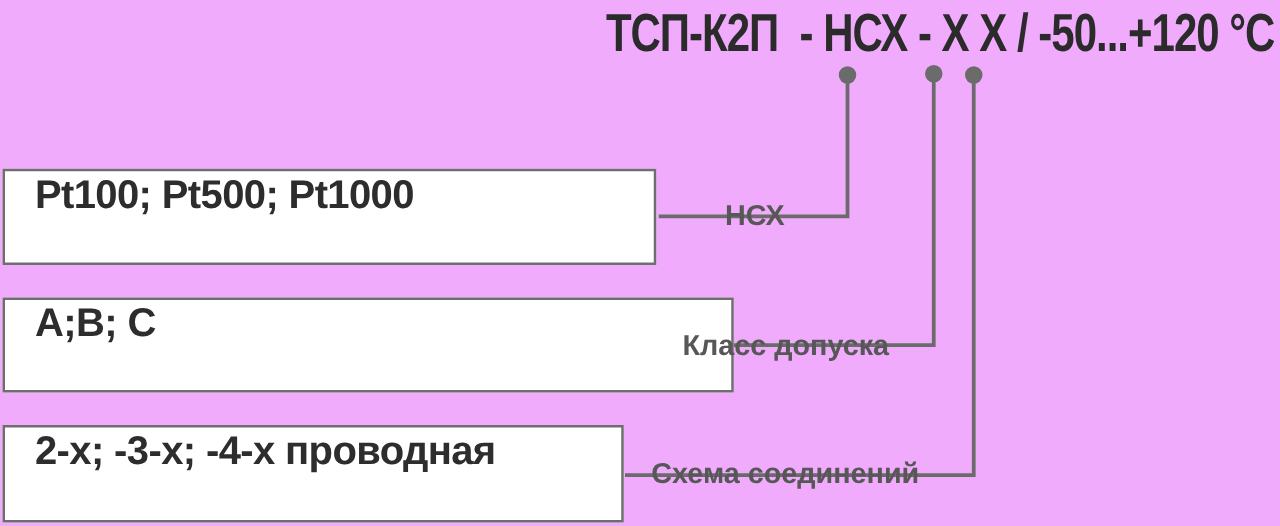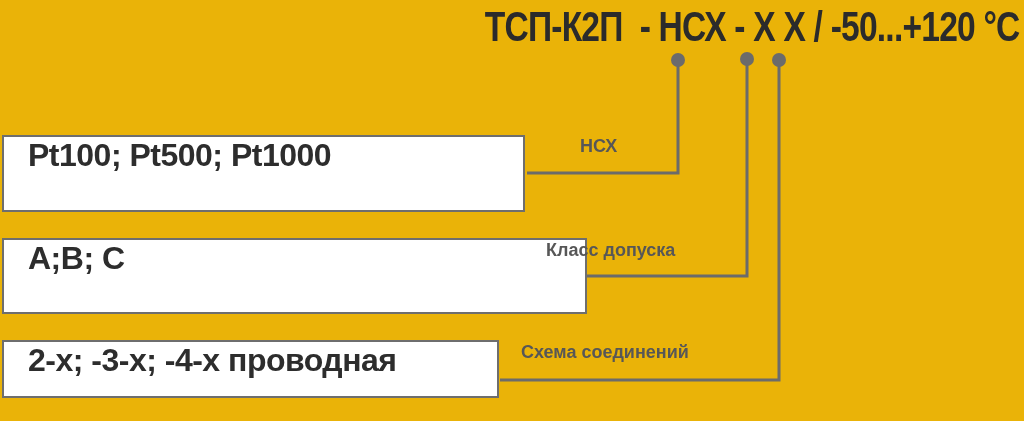--- a/index.html
+++ b/index.html
@@ -5,21 +5,21 @@
   html, body {
     margin: 0;
     padding: 0;
     background: #ffffff;
     font-family: "Liberation Sans", sans-serif;
   }
   .diagram {
     position: relative;
     width: 1024px;
     height: 421px;
-    background: #eab308;
+    background: #f0abfc;
     overflow: hidden;
   }
   .title {
     position: absolute;
     top: 3px;
     right: 4px;
     font-size: 42px;
     font-weight: bold;
     color: #2b2b2b;
     white-space: pre;
@@ -44,28 +44,29 @@
     display: flex;
     align-items: flex-start;
     padding-left: 24px;
     font-size: 32px;
     font-weight: bold;
     color: #2d2d2d;
     letter-spacing: -0.5px;
   }
   .box-1 { top: 135px; width: 523px; height: 77px; }
   .box-2 { top: 238px; width: 585px; height: 76px; }
-  .box-3 { top: 340px; width: 497px; height: 58px; }
+  .box-3 { top: 340px; width: 497px; height: 78px; }
   .callout-label {
     position: absolute;
-    font-size: 18px;
+    font-size: 23px;
     font-weight: bold;
     color: #575757;
     white-space: pre;
     letter-spacing: 0px;
+    margin-top: 23px;
   }
   .callout-1 { left: 580px; top: 136px; }
   .callout-2 { left: 546px; top: 240px; }
   .callout-3 { left: 521px; top: 342px; }
 </style>
 </head>
 <body>
 
 <div class="diagram">
 

